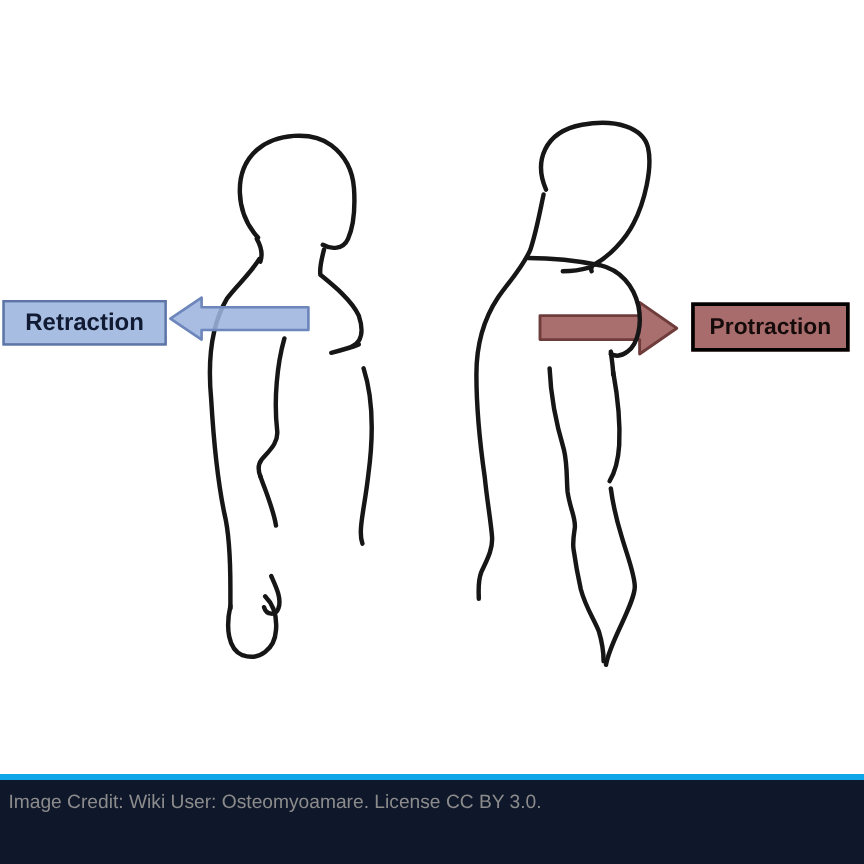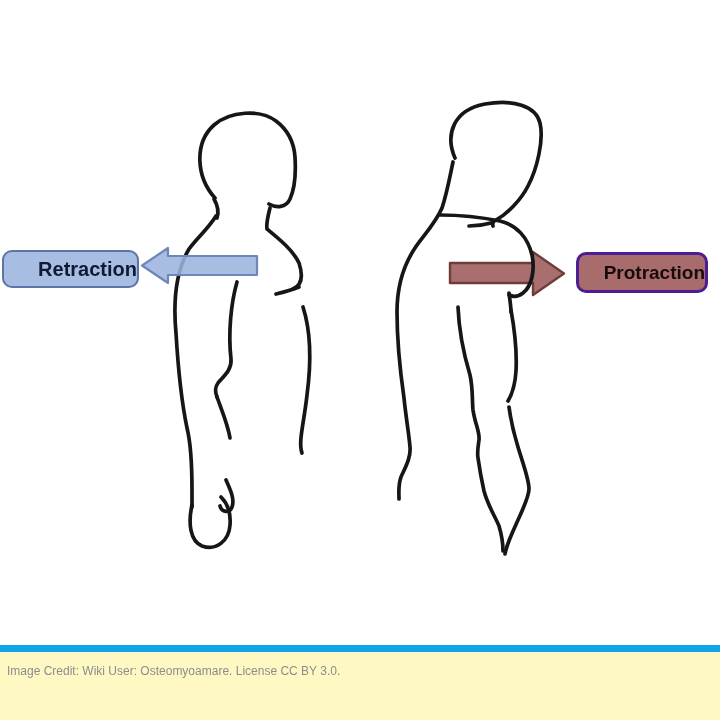--- a/index.html
+++ b/index.html
@@ -41,55 +41,54 @@
     fill: #a96f6f;
     stroke: #6f3c3c;
     stroke-width: 2.4;
     stroke-linejoin: round;
   }
   .callout {
     position: absolute;
     box-sizing: border-box;
     display: flex;
     align-items: center;
-    justify-content: flex-end;
+    justify-content: center;
     font-weight: bold;
-    border-radius: 10px;
   }
   .callout-retraction {
     left: 2px;
     top: 250px;
     width: 137px;
     height: 38px;
     background: #a8bde2;
     border: 2px solid #5c74a6;
     color: #101a33;
     font-size: 20px;
   }
   .callout-protraction {
     left: 576px;
     top: 252px;
     width: 132px;
     height: 41px;
     background: #a96c6c;
-    border: 3px solid #4c1d95;
+    border: 3px solid #000000;
     color: #160b0b;
     font-size: 19px;
   }
   .credit-bar {
     position: absolute;
     left: 0;
     top: 645px;
     width: 720px;
     height: 75px;
     box-sizing: border-box;
-    background: #fef9c3;
-    border-top: 7px solid #0ea5e9;
+    background: #0f172a;
+    border-top: 5px solid #0ea5e9;
     color: #8c8c8c;
-    font-size: 12px;
+    font-size: 16px;
     line-height: 28px;
     padding: 5px 6px 0 7px;
     white-space: nowrap;
   }
 </style>
 </head>
 <body>
 
 <div class="stage">
 

